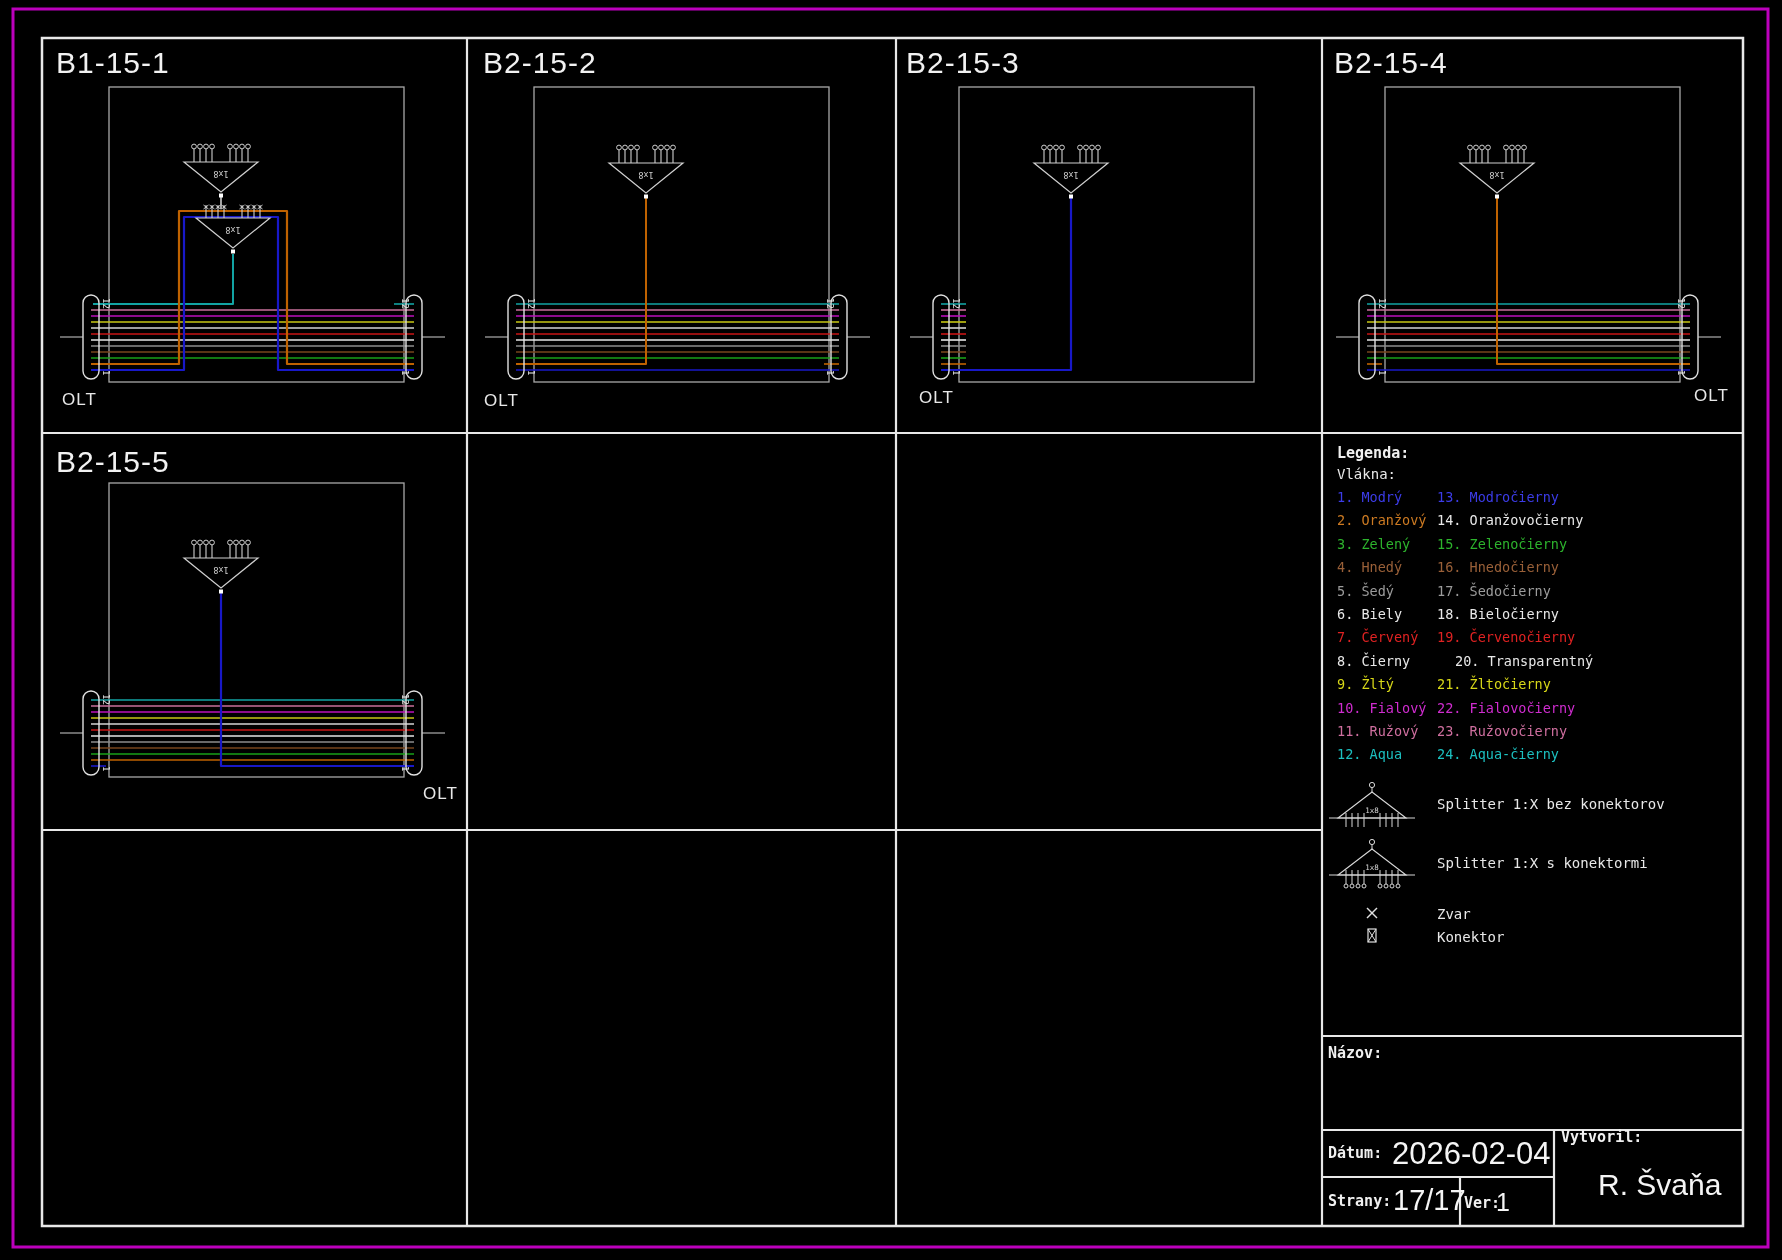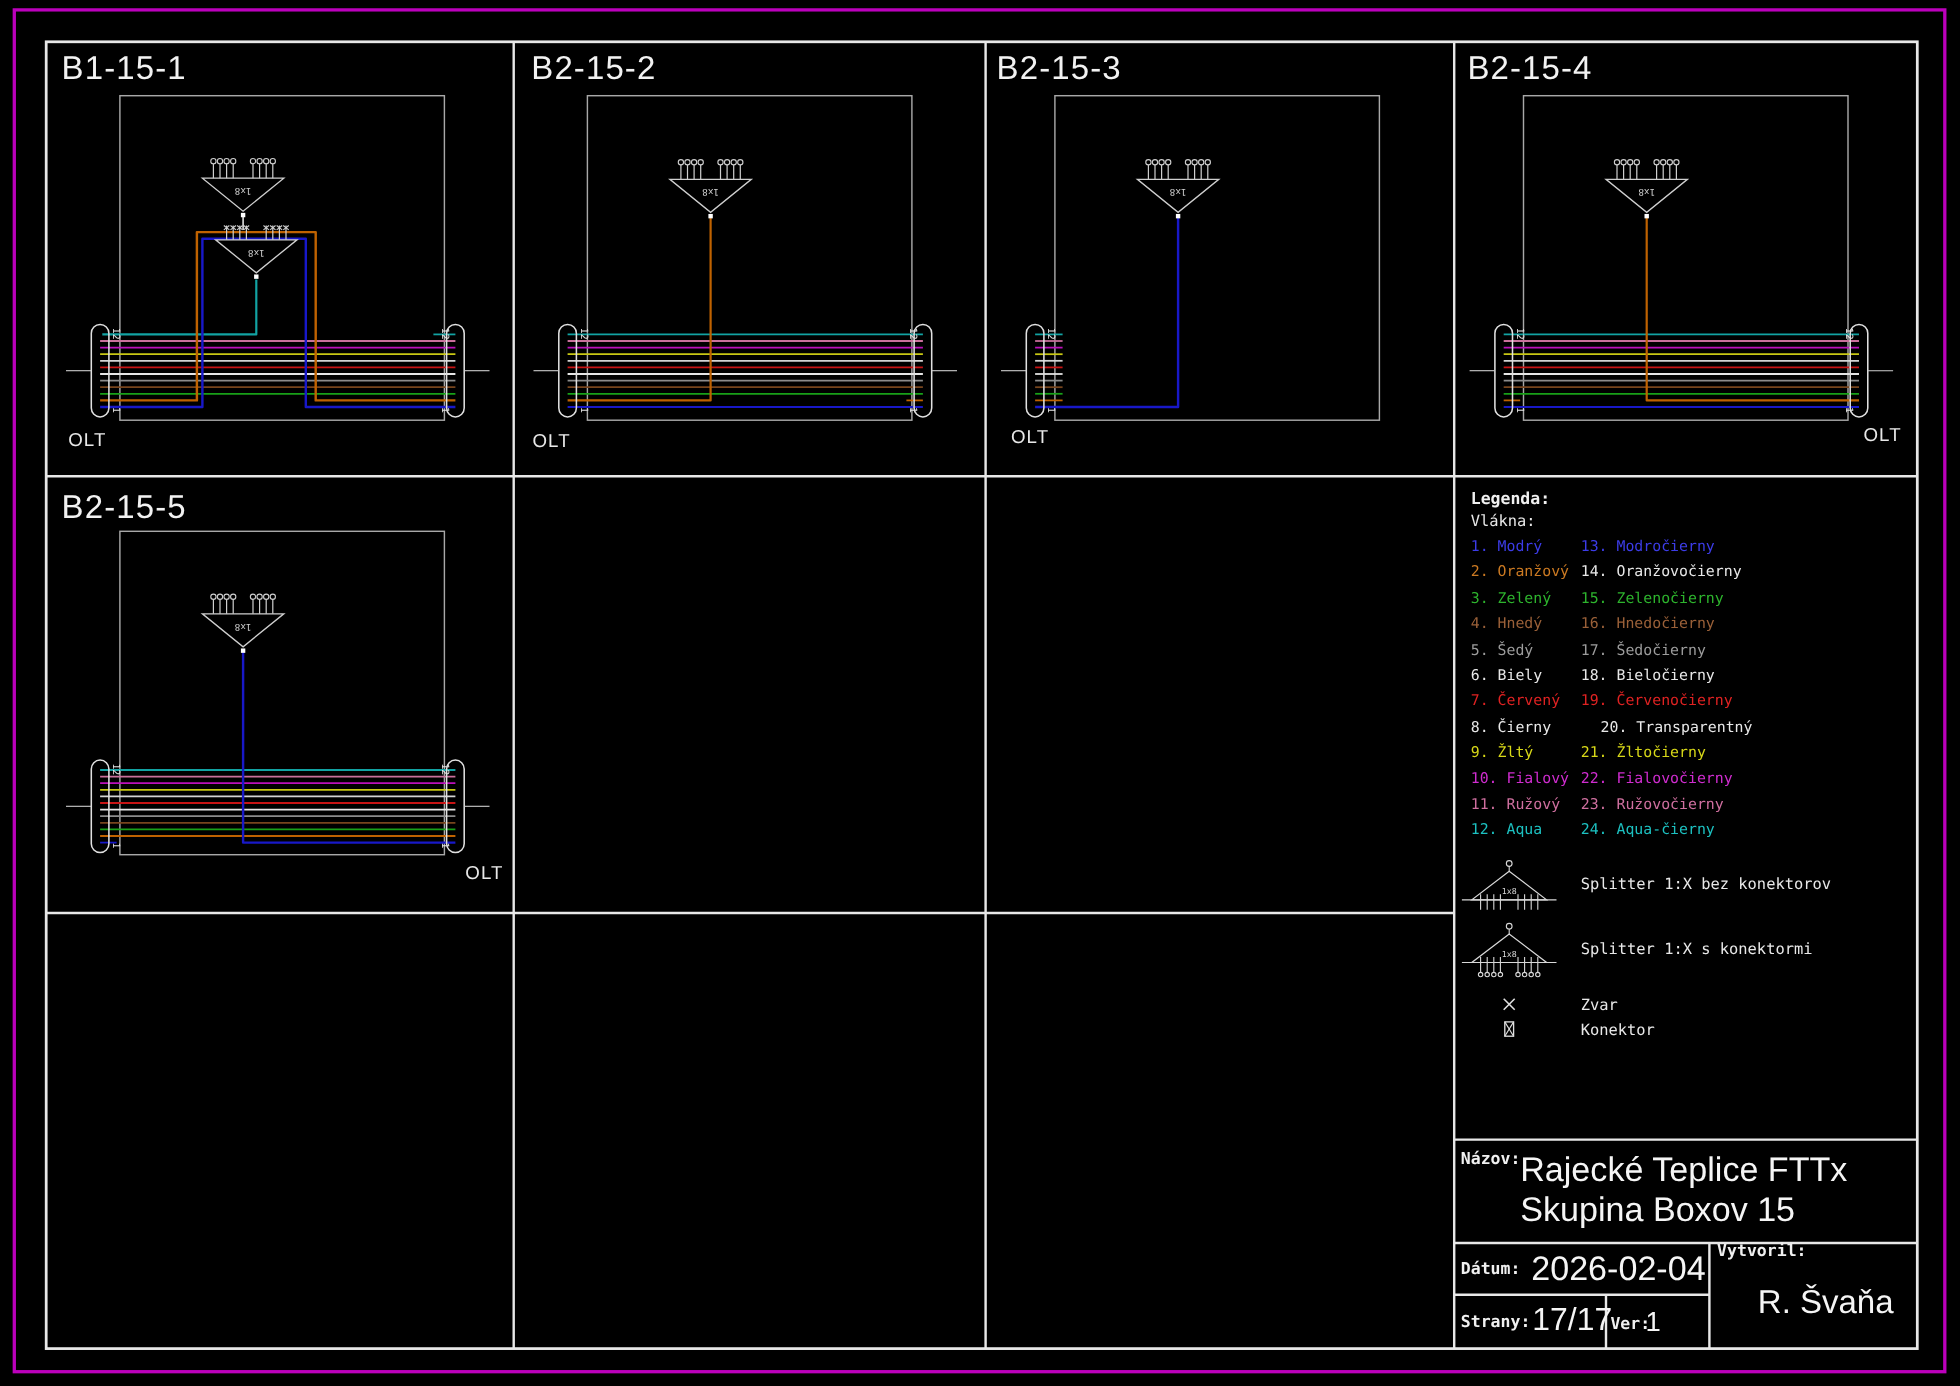--- a/index.html
+++ b/index.html
@@ -359,21 +359,20 @@
       <div class="lrow legend-item" style="left: 100px; top: 210.6px; color: rgb(208, 44, 208);">22. Fialovočierny</div>
       <div class="lrow legend-item" style="left: 100px; top: 234px; color: rgb(207, 111, 159);">23. Ružovočierny</div>
       <div class="lrow legend-item" style="left: 100px; top: 257.4px; color: rgb(28, 192, 192);">24. Aqua-čierny</div>
     </div>
   <div class="t mono sym-label" style="left:1437px;top:796px;">Splitter 1:X bez konektorov</div>
   <div class="t mono sym-label" style="left:1437px;top:855px;">Splitter 1:X s konektormi</div>
   <div class="t mono sym-label" style="left:1437px;top:906px;">Zvar</div>
   <div class="t mono sym-label" style="left:1437px;top:929px;">Konektor</div>
 
   <div class="t mono tb-label" style="left:1328px;top:1044px;">Názov:</div>
-  <div class="t sans tb-big" style="left:1382px;top:1046px;line-height:36px;"><span>Rajecké Teplice FTTx</span><br><span>Skupina Boxov 15</span></div>
   <div class="t mono tb-label" style="left:1328px;top:1144px;">Dátum:</div>
   <div class="t sans tb-big" style="left:1392px;top:1136px;">2026-02-04</div>
   <div class="t mono tb-label" style="left:1561px;top:1128px;">Vytvoril:</div>
   <div class="t sans tb-big" style="left:1598px;top:1168px;font-size:30px;">R. Švaňa</div>
   <div class="t mono tb-label" style="left:1328px;top:1192px;">Strany:</div>
   <div class="t sans tb-big" style="left:1393px;top:1184px;font-size:29px;">17/17</div>
   <div class="t mono tb-label" style="left:1464px;top:1194px;">Ver:</div>
   <div class="t sans tb-big" style="left:1496px;top:1188px;font-size:25px;">1</div>
 </div>
 

